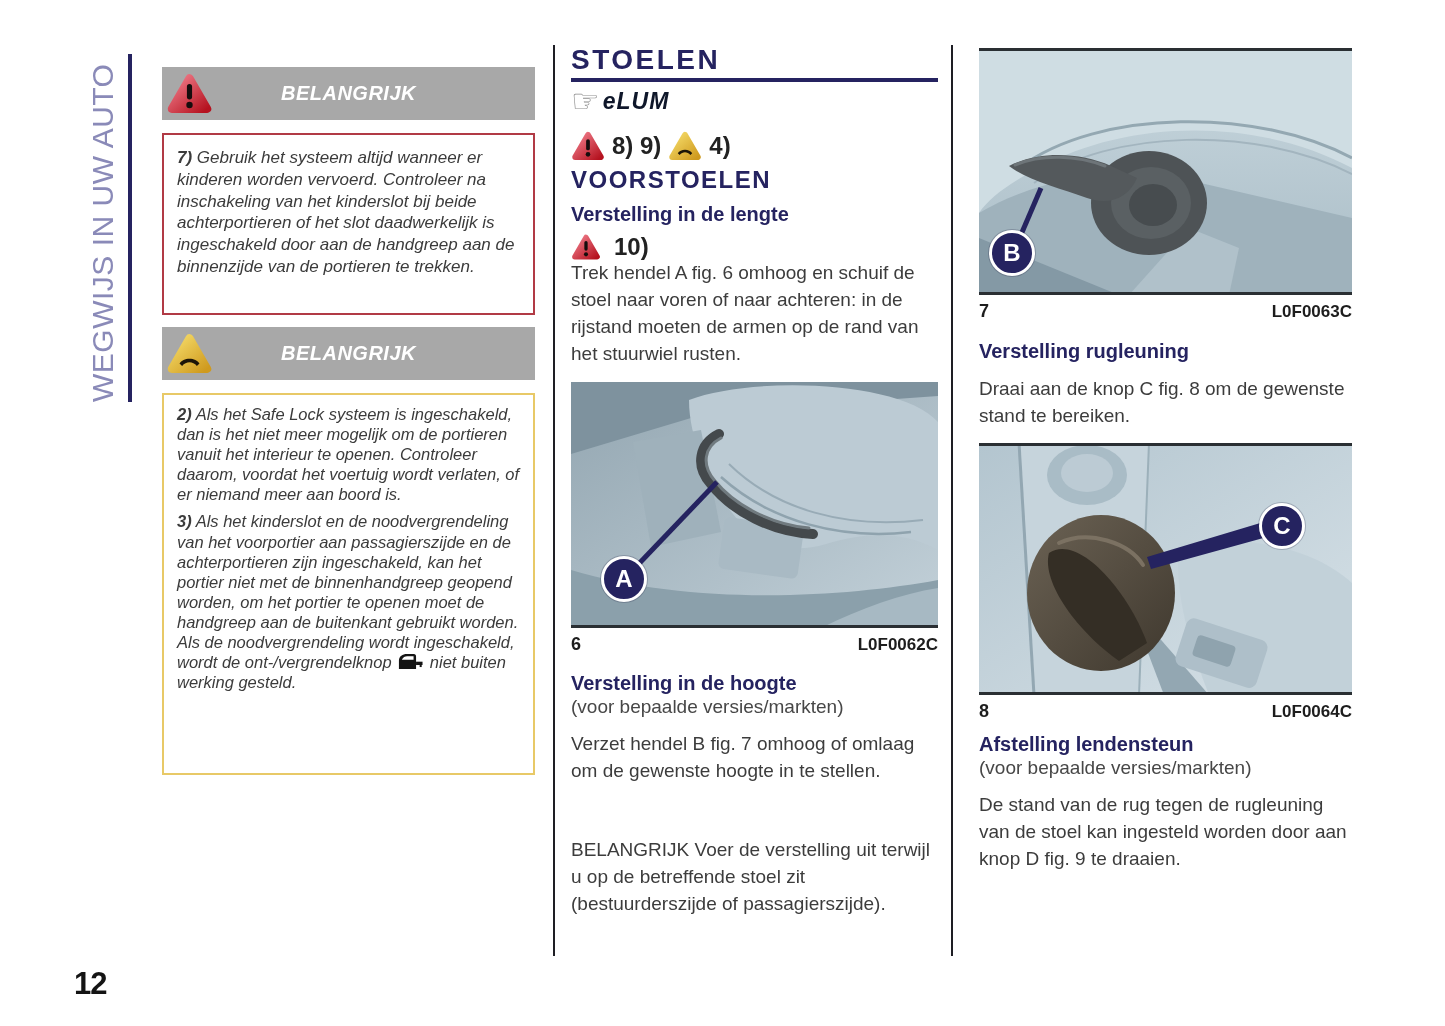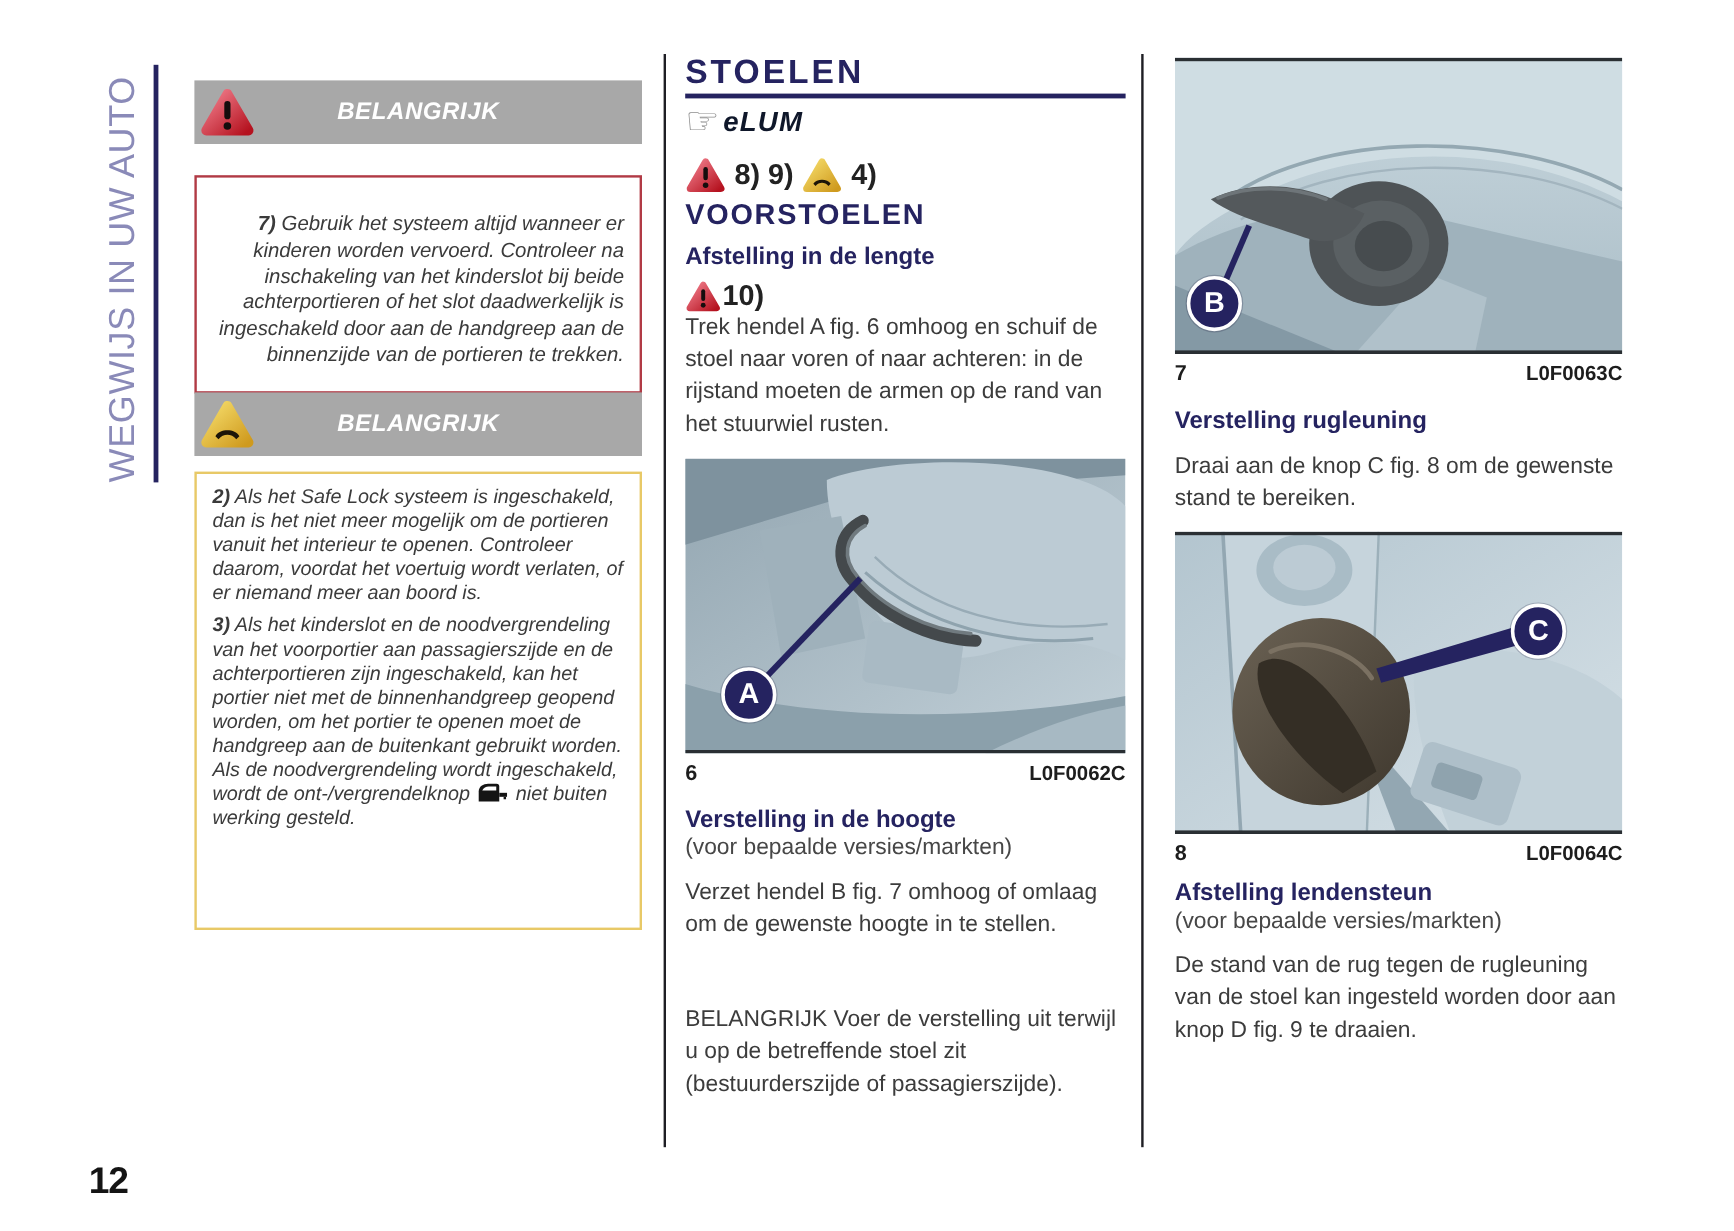--- a/index.html
+++ b/index.html
@@ -25,23 +25,23 @@
   
   .lcol { position:absolute; left:162px; width:373px; }
   .graybar { position:absolute; left:0; width:373px; height:53px; background:#a8a8a8; }
   .bar1 { top:67px; } .bar2 { top:327px; }
   .bar-icon { position:absolute; left:4px; top:3px; width:47px; height:47px; }
   .bar-label {
     display:block; width:100%; line-height:53px; text-align:center;
     color:#ffffff; font-weight:bold; font-style:italic; font-size:20px; letter-spacing:0.5px;
   }
   .redbox {
-    position:absolute; left:0; top:146px; width:373px; height:182px;
-    border:2px solid #b13a45; padding:28px 13px; overflow:hidden;
-    font-style:italic; font-size:17px; line-height:21.8px; color:#3b3b3b;text-align:right;
+    position:absolute; left:0; top:133px; width:373px; height:182px;
+    border:2px solid #b13a45; padding:12px 13px; overflow:hidden;
+    font-style:italic; font-size:17px; line-height:21.8px; color:#3b3b3b;
   }
   .yellowbox {
     position:absolute; left:0; top:393px; width:373px; height:382px;
     border:2px solid #e8c967; padding:9px 13px; overflow:hidden;
     font-style:italic; font-size:16.5px; line-height:20.1px; color:#3b3b3b;
   }
   .yellowbox p + p { margin-top:7px; }
   .item-num { font-weight:bold; }
   .door-icon { display:inline-block; width:25px; height:17px; vertical-align:-2px; margin:0 2px; }
 
@@ -53,21 +53,21 @@
   .m-title-rule { position:absolute; top:78px; width:367px; height:4px; background:#252360; }
   .logo-row { position:absolute; top:86px; display:flex; align-items:center; }
   .hand-icon { font-size:32px; color:#8f8f8f; line-height:30px; }
   .logo-text { font-size:23px; font-weight:bold; font-style:italic; color:#0f172a; margin-left:3px; letter-spacing:1px; }
   .refs-row { position:absolute; top:128px; display:flex; align-items:center; gap:7px; height:36px; }
   .tri-sm { width:34px; height:34px; }
   .tri-xs { width:30px; height:30px; }
   .ref-label { font-size:24px; font-weight:bold; color:#222222; }
   .m-section { position:absolute; top:166px; font-size:24px; font-weight:bold; color:#252360; letter-spacing:1.5px; }
   .m-h1 { position:absolute; top:203px; font-size:20px; font-weight:bold; color:#252360; }
-  .warn-row { position:absolute; top:231px; display:flex; align-items:center; gap:1px; height:32px; }
+  .warn-row { position:absolute; top:231px; display:flex; align-items:center; gap:13px; height:32px; }
   .body-p { width:100%; font-size:19px; line-height:27px; color:#3c3c3c; }
   .m-p1 { position:absolute; top:259px; }
   .fig { position:absolute; left:0; width:100%; overflow:hidden; }
   .fig svg { position:absolute; left:0; top:0; }
   .fig6 { top:382px; height:246px; }
   .cap { position:absolute; width:100%; display:flex; justify-content:space-between; align-items:baseline; }
   .cap-num { font-size:18px; font-weight:bold; color:#1d1d1d; }
   .cap-code { font-size:17px; font-weight:bold; color:#1d1d1d; }
   .cap6 { top:634px; }
   .m-h2 { position:absolute; top:672px; font-size:20px; font-weight:bold; color:#252360; }
@@ -187,21 +187,21 @@
       <span class="tri-sm">
         <svg viewBox="0 0 40 40" width="34" height="34">
           <polygon points="20,7 35,33 5,33" fill="url(#yg)" stroke="url(#yg)" stroke-width="7" stroke-linejoin="round"></polygon>
           <path d="M11.5,28.5 C14.5,23 25.5,23 28.5,28.5 L26.3,30.6 C22.8,26.4 17.2,26.4 13.7,30.6 Z" fill="#1c1508"></path>
         </svg>
       </span>
       <span class="ref-label">4)</span>
     </div>
 
     <div class="m-section">VOORSTOELEN</div>
-    <div class="m-h1">Afstelling in de lengte</div>
+    <div class="m-h1">Verstelling in de lengte</div>
 
     <div class="warn-row">
       <span class="tri-xs">
         <svg viewBox="0 0 40 40" width="30" height="30">
           <polygon points="20,7 35,33 5,33" fill="url(#rg)" stroke="url(#rg)" stroke-width="7" stroke-linejoin="round"></polygon>
           <rect x="17.8" y="12" width="4.4" height="13" rx="2.2" fill="#150d0d"></rect>
           <circle cx="20" cy="29.8" r="2.7" fill="#150d0d"></circle>
         </svg>
       </span>
       <span class="ref-label">10)</span>

